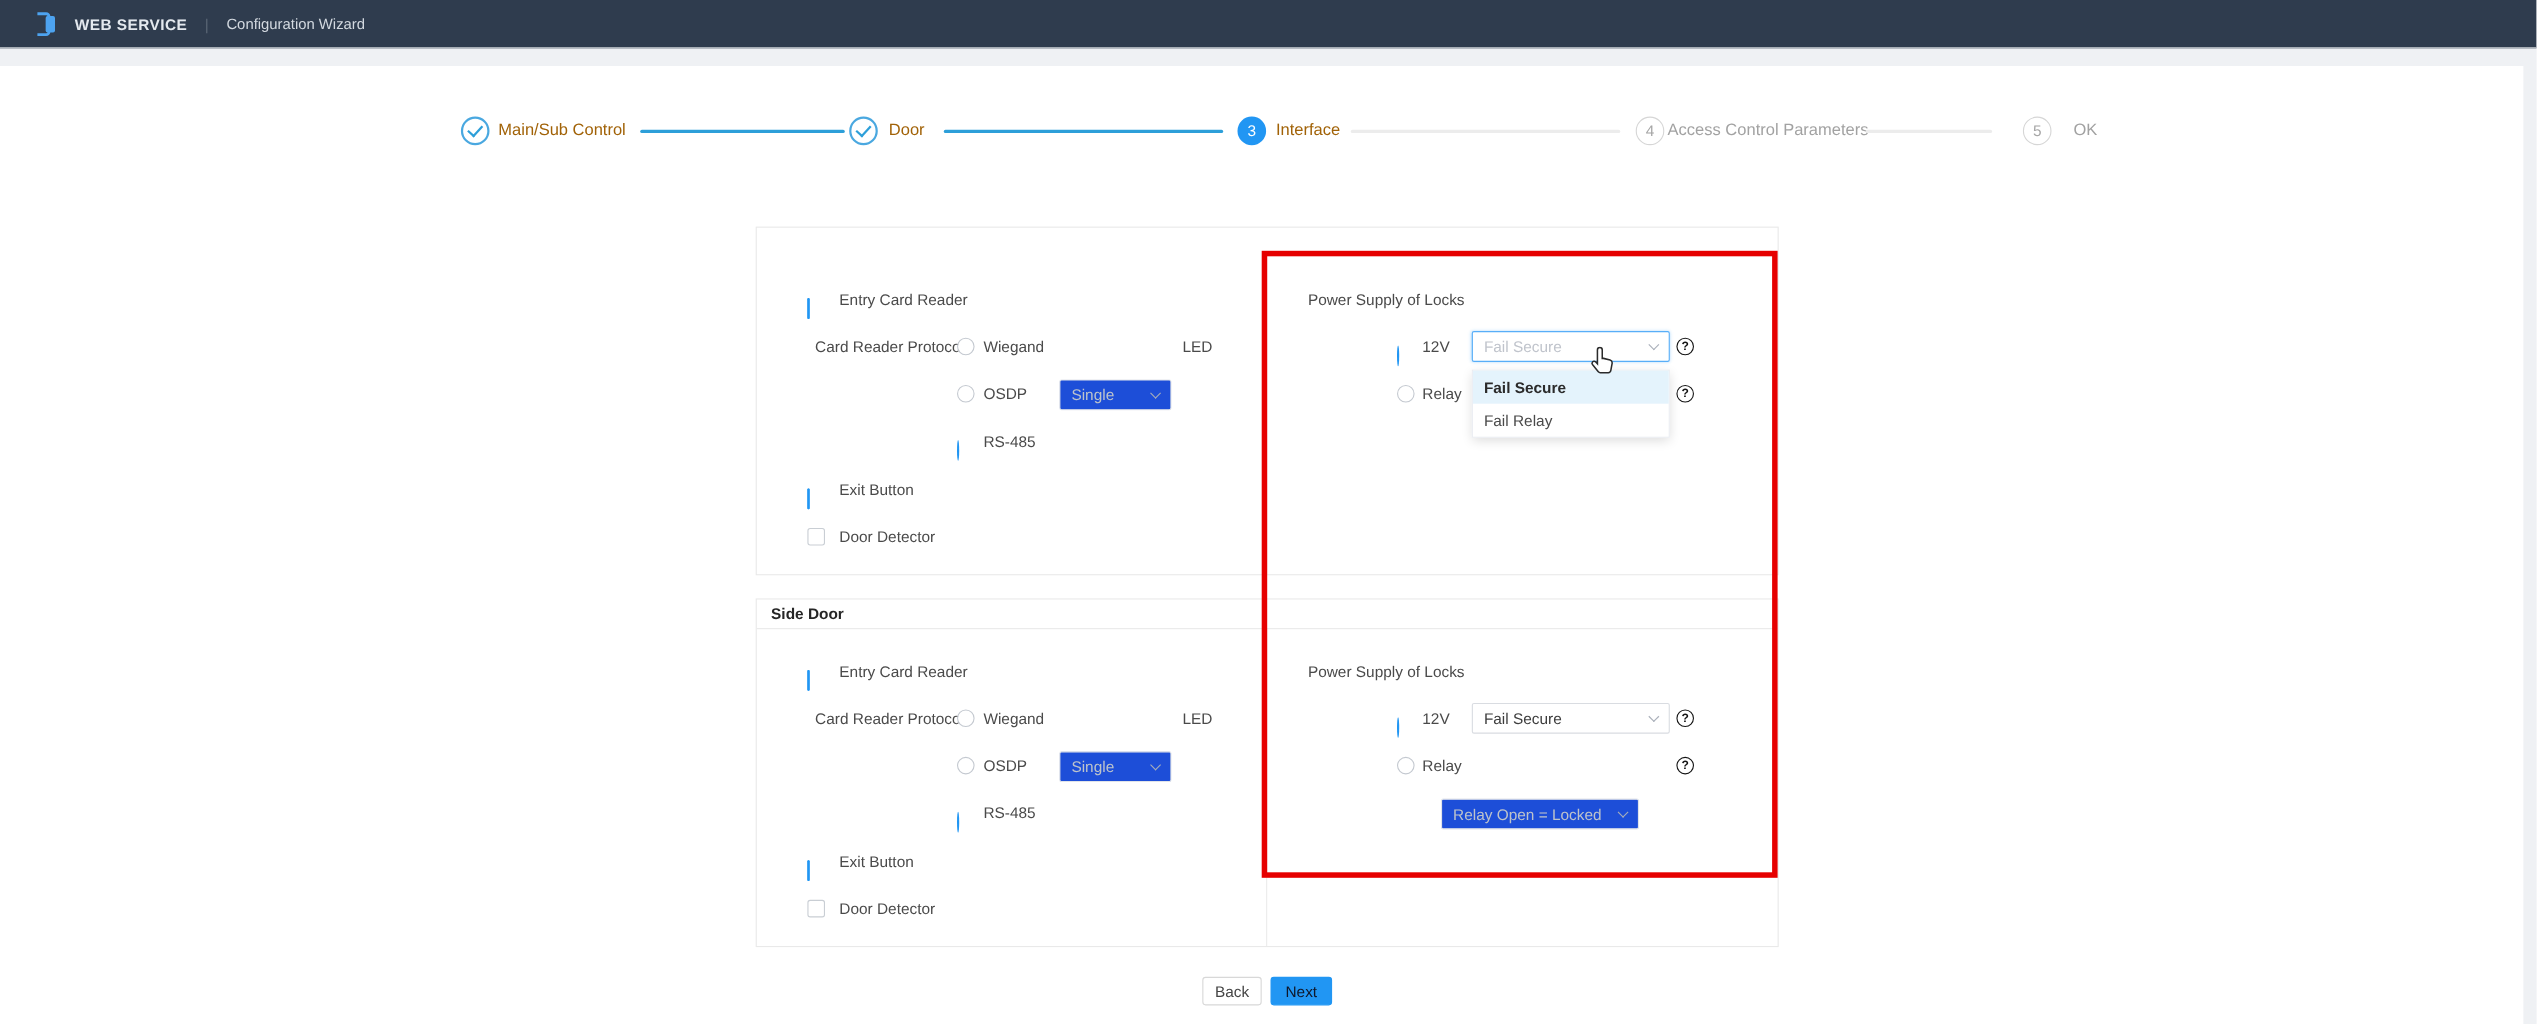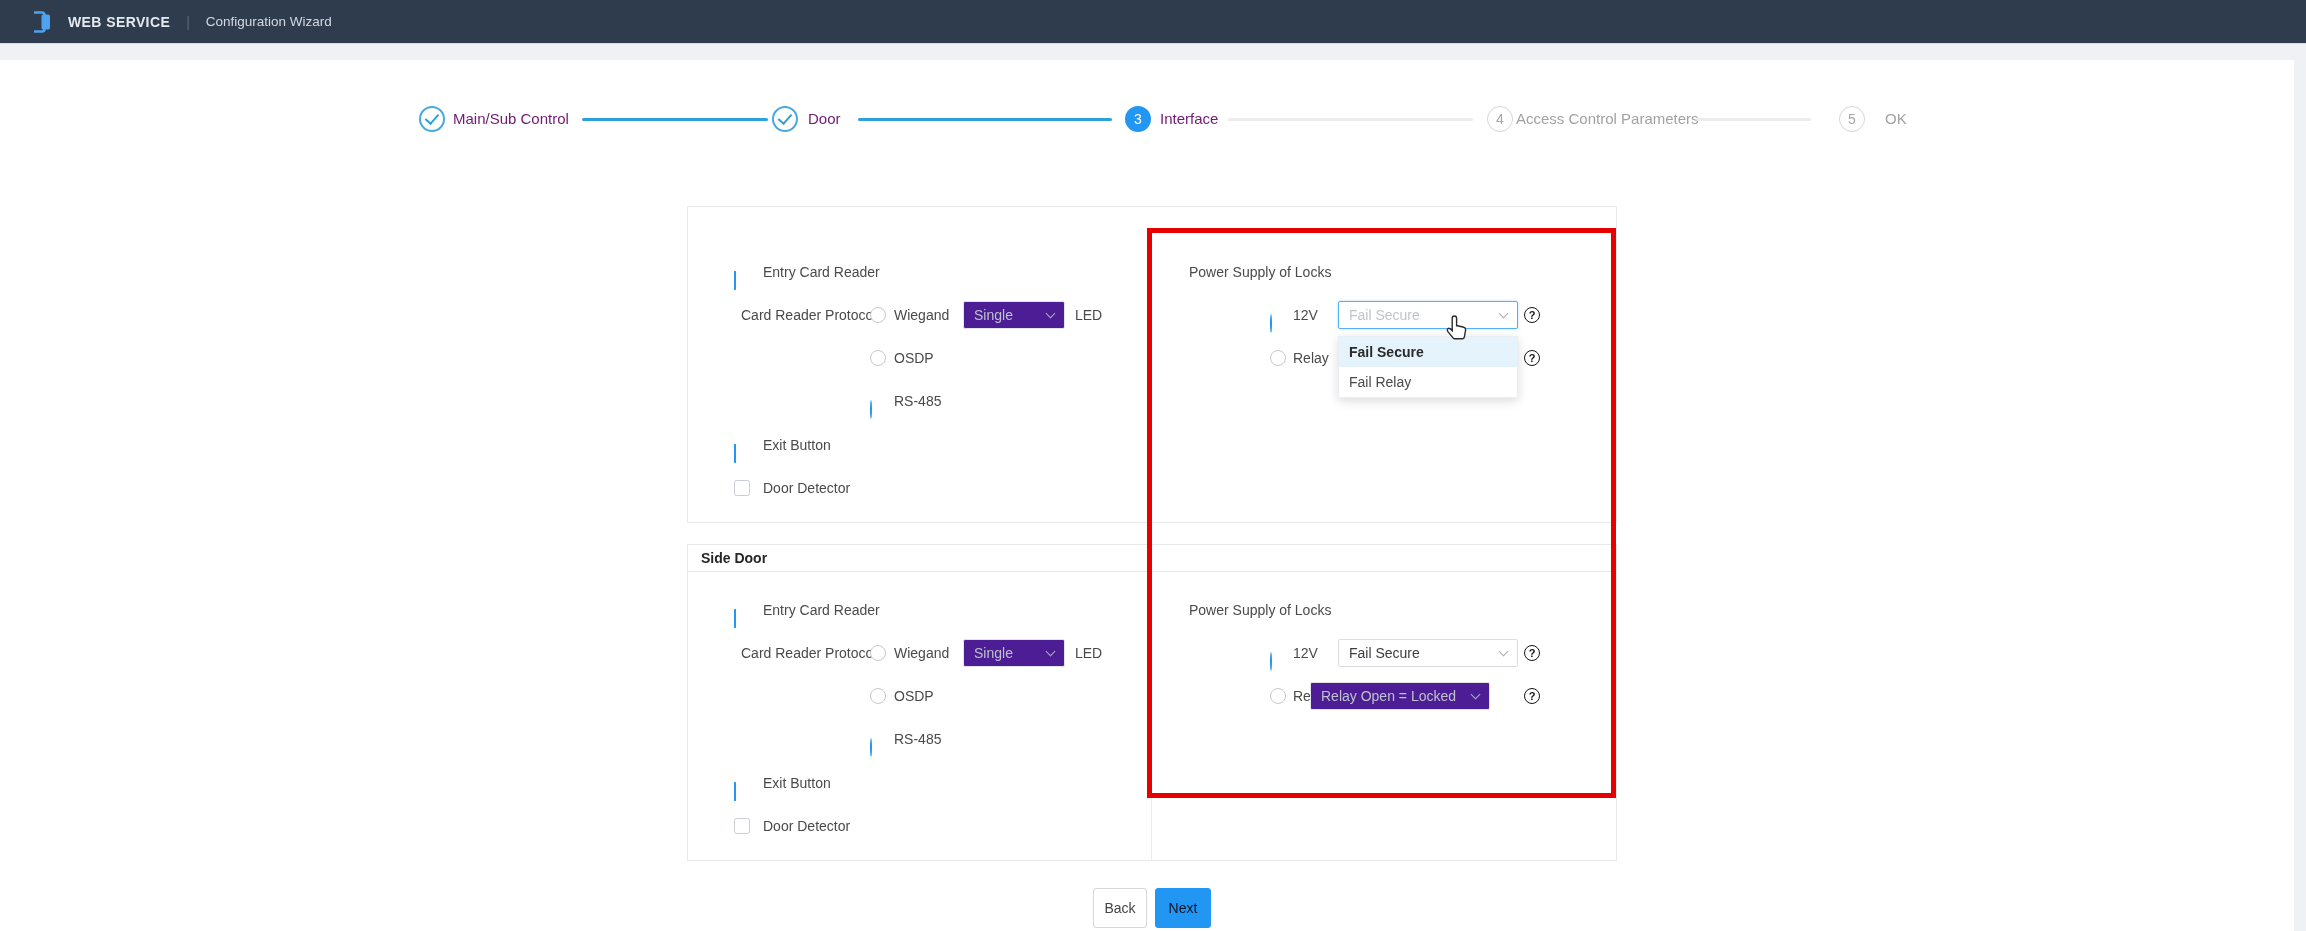--- a/index.html
+++ b/index.html
@@ -34,21 +34,21 @@
     background:#fff;
   }
   .step-circle.done { border:2px solid #4aa8e0; }
   .step-circle.done::after {
     content:""; width:6px; height:11px; margin-top:-3px;
     border:solid #2d9fd9; border-width:0 2px 2px 0; transform:rotate(42deg);
   }
   .step-circle.active { background:#2196f3; color:#fff; }
   .step-circle.todo { border:1px solid #d6d6d6; color:#a6a6a6; }
   .step-label {
-    position:absolute; top:46px; height:26px; line-height:26px; font-size:15px; color:#701a75;
+    position:absolute; top:46px; height:26px; line-height:26px; font-size:15px; color:#a16207;
   }
   .step-label.todo { color:#a2a2a2; }
   .step-line { position:absolute; top:58px; height:2.5px; border-radius:2px; background:#ececec; }
   .step-line.done { background:#2d9fd9; }
   
   .card {
     position:absolute; left:687px; width:930px; background:#fff;
     border:1px solid #e9e9e9;
   }
   .card-h {
@@ -76,21 +76,21 @@
   
   .sel {
     height:28px; border:1px solid #d9dce1; border-radius:2px; background:#fff;
     font-size:14px; color:#3d3d3d; display:flex; align-items:center;
     padding:0 26px 0 10px; white-space:nowrap; overflow:hidden;
   }
   .sel .chev {
     position:absolute; right:10px; top:50%; margin-top:-5px; width:7px; height:7px;
     border-right:1.5px solid #a9afb9; border-bottom:1.5px solid #a9afb9; transform:rotate(45deg);
   }
-  .sel.disabled { background:#4c1d95; border-color:#e1e4e9; color:#bdc3cb; }
+  .sel.disabled { background:#1d4ed8; border-color:#e1e4e9; color:#bdc3cb;margin-top:44px; }
   .sel.focused { border-color:#58aef8; box-shadow:0 0 3px rgba(33,150,243,.35); color:#c0c4cc; }
   
   .help {
     width:16px; height:16px; border:1.5px solid #141414; border-radius:50%;
     display:flex; align-items:center; justify-content:center;
     font-size:11px; font-weight:bold; color:#141414; background:#fff;
   }
   
   .dd {
     position:absolute; left:650px; top:129px; width:180px; background:#fff;
@@ -100,21 +100,21 @@
   .dd-opt.hl { background:#e4f3fc; color:#2b2b2b; font-weight:bold; }
   
   .red-rect {
     position:absolute; left:1147px; top:168px; width:469px; height:570px;
     border:5px solid #e60000; z-index:50; pointer-events:none;
   }
   
   .cursor { position:absolute; z-index:60; pointer-events:none; }
   
   .btn {
-    position:absolute; top:828px; height:40px; border-radius:3px; font-size:14px;
+    position:absolute; top:828px; height:26px; border-radius:3px; font-size:14px;
     font-family:"Liberation Sans", sans-serif;
     display:flex; align-items:center; justify-content:center; cursor:pointer;
   }
   .btn-back { left:1093px; width:54px; background:#fff; border:1px solid #d8d8d8; color:#454545; }
   .btn-next { left:1155px; width:56px; background:#2196f3; border:1px solid #2196f3; color:#0f172a; }
 </style>
 </head>
 <body>
 
 <header class="topbar">

